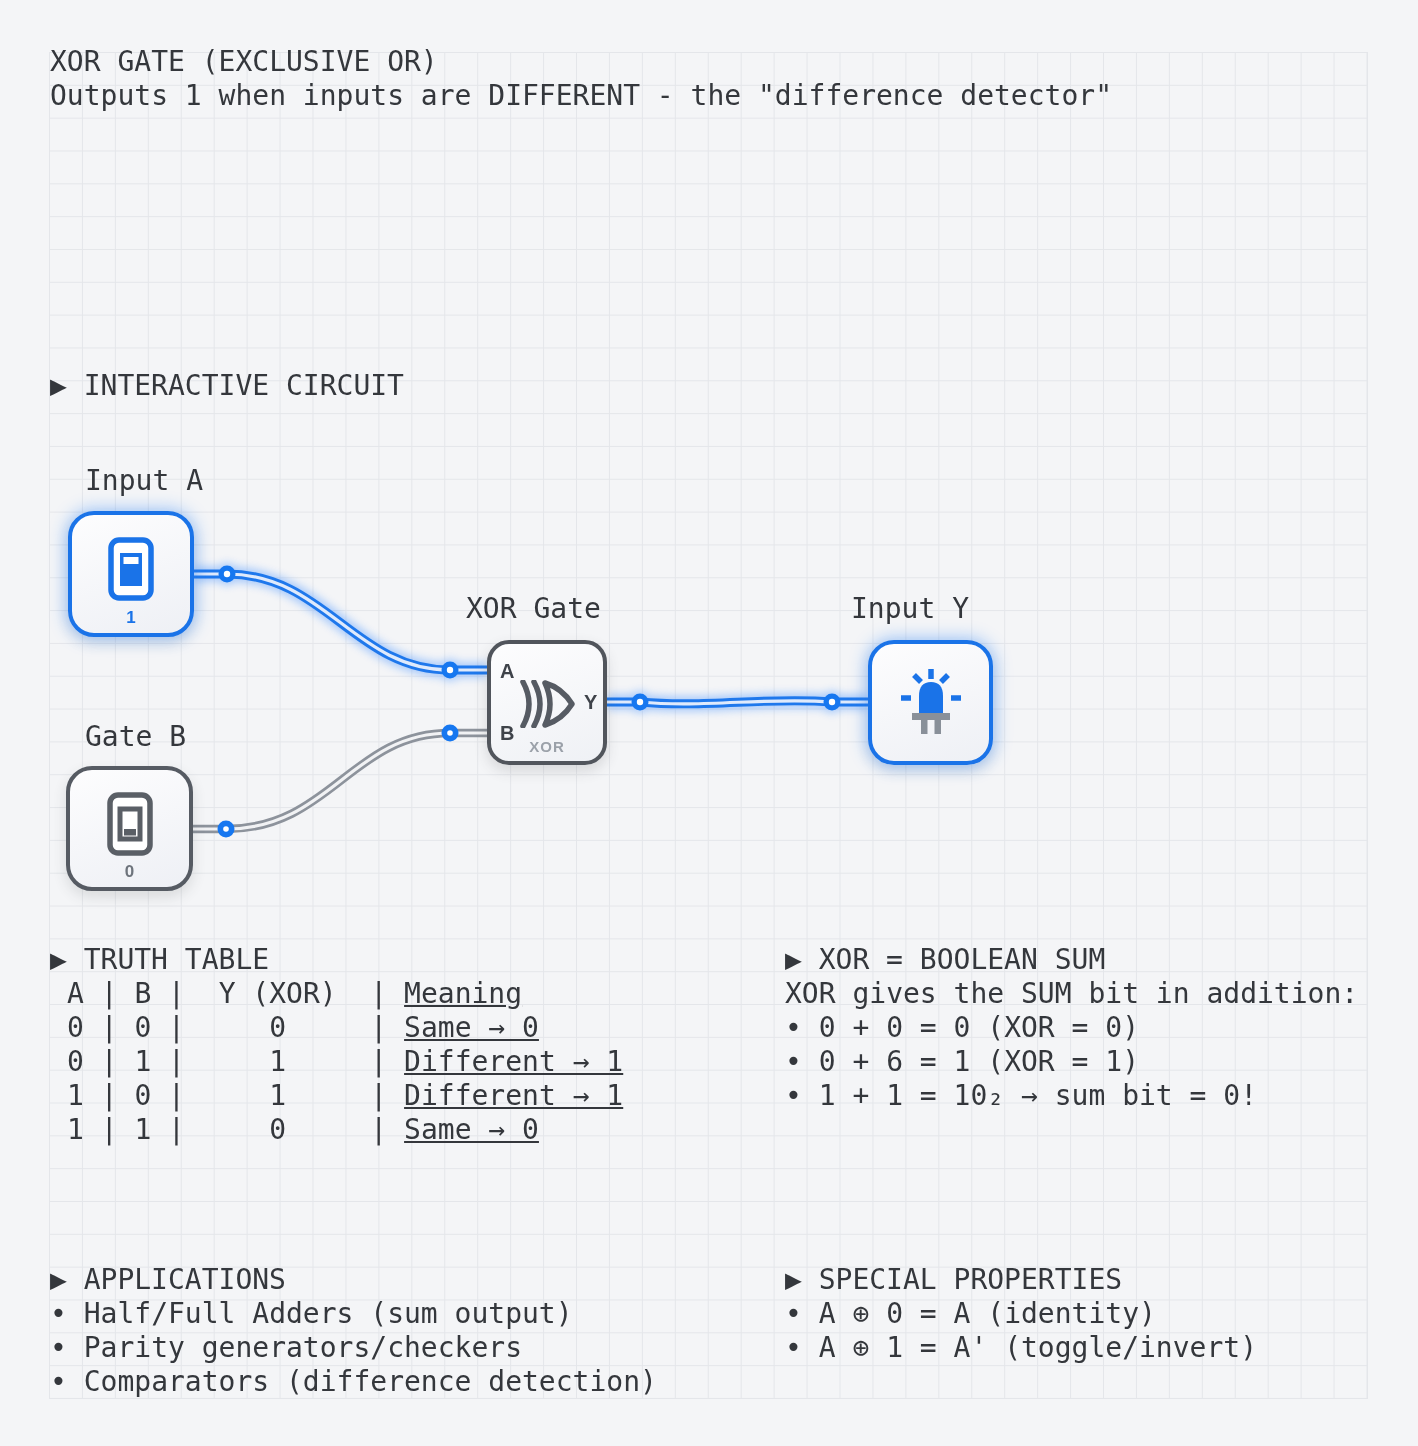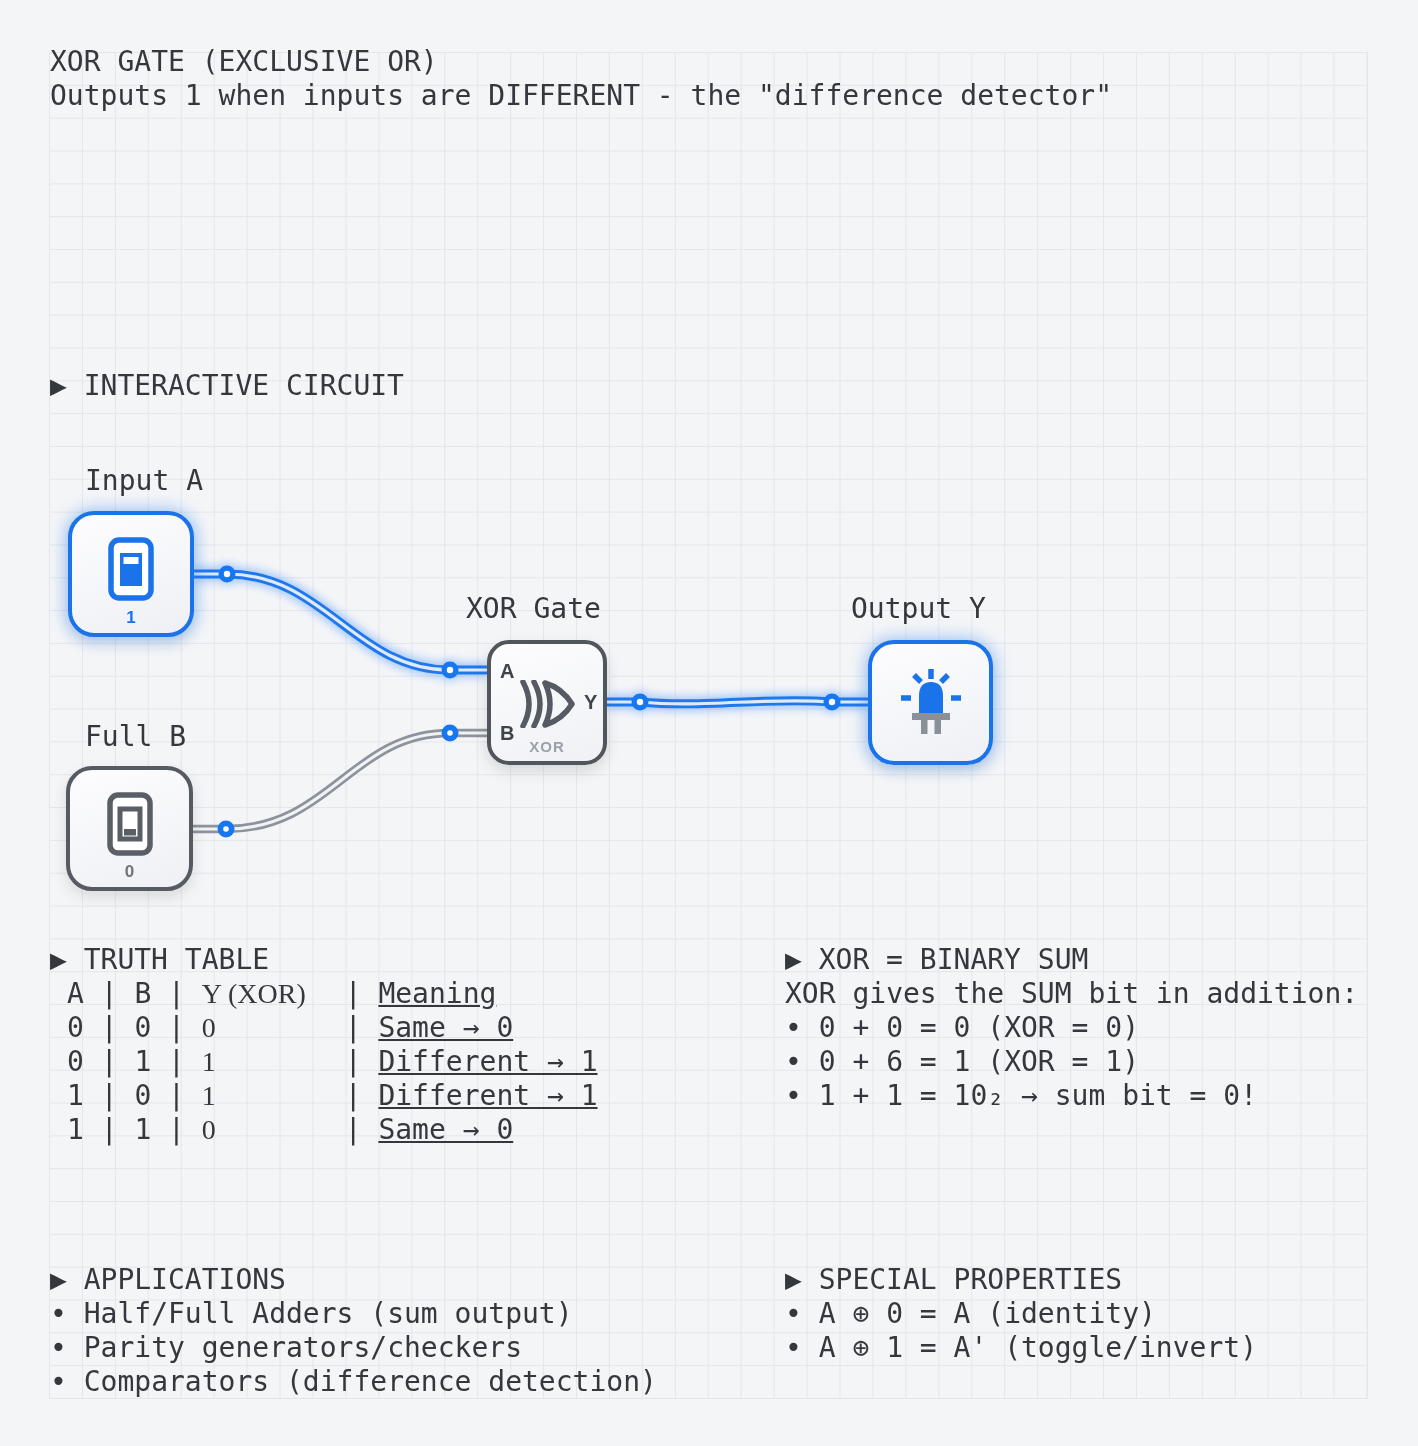--- a/index.html
+++ b/index.html
@@ -10,21 +10,21 @@
                          linear-gradient(to bottom,#e4e6ea 1px,transparent 1px);
         background-size:32.95px 32.83px;
         border-right:1px solid #e4e6ea;border-bottom:1px solid #e4e6ea;}
   .tb{position:absolute;color:#34373c;font-size:28px;line-height:34px;white-space:nowrap;}
   .line{height:34px;}
   .marker{display:inline-block;width:1ch;margin-right:1ch;}
   
   .trow{height:34px;white-space:nowrap;}
   .c1{display:inline-block;width:1ch;text-align:center;}
   .sep{display:inline-block;width:3ch;text-align:center;}
-  .cy{display:inline-block;width:9ch;text-align:left;font-family:Liberation Serif, serif;}
+  .cy{display:inline-block;width:9ch;text-align:center;}
   .cm{display:inline;text-decoration:underline;}
   
   .node{position:absolute;border-radius:26px;background:linear-gradient(160deg,#fdfdfe 0%,#eef0f5 100%);}
   .node.blue{border:4px solid #1a73e8;box-shadow:0 0 16px 3px rgba(46,134,255,.38),0 6px 14px rgba(60,64,67,.12);}
   .node.gray{border:4px solid #565b63;box-shadow:0 6px 14px rgba(60,64,67,.14);}
   .node .icon{position:absolute;left:50%;transform:translateX(-50%);}
   .val{position:absolute;bottom:5px;left:50%;transform:translateX(-50%);
        font-family:"Liberation Sans",sans-serif;font-size:17px;font-weight:bold;}
   .val.on{color:#1a73e8;} .val.off{color:#6e747c;}
   .gate{position:absolute;left:487px;top:640px;width:112px;height:117px;border:4px solid #51555c;
@@ -84,22 +84,22 @@
         <circle cx="832" cy="702" r="3.2" fill="#ffffff"></circle>
       <circle cx="226" cy="829" r="8.5" fill="#1677f0"></circle>
         <circle cx="226" cy="829" r="2.8" fill="#ffffff"></circle>
       <circle cx="450" cy="733" r="8.5" fill="#1677f0"></circle>
         <circle cx="450" cy="733" r="2.8" fill="#ffffff"></circle>
     </g>
   </svg>
 
   <div class="tb" style="left:85px;top:464px">Input A</div>
   <div class="tb" style="left:466px;top:592px">XOR Gate</div>
-  <div class="tb" style="left:851px;top:592px">Output Y</div>
-  <div class="tb" style="left:85px;top:720px">Full B</div>
+  <div class="tb" style="left:851px;top:592px">Input Y</div>
+  <div class="tb" style="left:85px;top:720px">Gate B</div>
 
   <div class="node blue" style="left:68px;top:511px;width:118px;height:118px;">
     <span class="icon" style="top:22px">
       <svg width="46" height="64" viewBox="0 0 46 64">
         <rect x="3" y="3" width="40" height="58" rx="8" fill="#ffffff" stroke="#1a73e8" stroke-width="5.5"></rect>
         <rect x="12" y="16" width="22" height="33" fill="#1a73e8"></rect>
         <rect x="15.5" y="20" width="15" height="7" fill="#ffffff"></rect>
       </svg>
     </span>
     <span class="val on">1</span>
@@ -155,21 +155,21 @@
   </div>
   <div class="tb" style="left:67px;top:977px">
     <div class="trow"><span class="c1">A</span><span class="sep">|</span><span class="c1">B</span><span class="sep">|</span><span class="cy">Y (XOR)</span><span class="sep">|</span><span class="cm">Meaning</span></div>
     <div class="trow"><span class="c1">0</span><span class="sep">|</span><span class="c1">0</span><span class="sep">|</span><span class="cy">0</span><span class="sep">|</span><span class="cm">Same → 0</span></div>
     <div class="trow"><span class="c1">0</span><span class="sep">|</span><span class="c1">1</span><span class="sep">|</span><span class="cy">1</span><span class="sep">|</span><span class="cm">Different → 1</span></div>
     <div class="trow"><span class="c1">1</span><span class="sep">|</span><span class="c1">0</span><span class="sep">|</span><span class="cy">1</span><span class="sep">|</span><span class="cm">Different → 1</span></div>
     <div class="trow"><span class="c1">1</span><span class="sep">|</span><span class="c1">1</span><span class="sep">|</span><span class="cy">0</span><span class="sep">|</span><span class="cm">Same → 0</span></div>
   </div>
 
   <div class="tb" style="left:785px;top:943px">
-    <div class="line"><span class="marker">▶</span><span>XOR = BINARY SUM</span></div>
+    <div class="line"><span class="marker">▶</span><span>XOR = BOOLEAN SUM</span></div>
   </div>
   <div class="tb" style="left:785px;top:977px">
     <div class="line">XOR gives the SUM bit in addition:</div>
     <div class="line">• 0 + 0 = 0 (XOR = 0)</div>
     <div class="line">• 0 + 6 = 1 (XOR = 1)</div>
     <div class="line">• 1 + 1 = 10₂ → sum bit = 0!</div>
   </div>
 
   <div class="tb" style="left:50px;top:1263px">
     <div class="line"><span class="marker">▶</span><span>APPLICATIONS</span></div>

